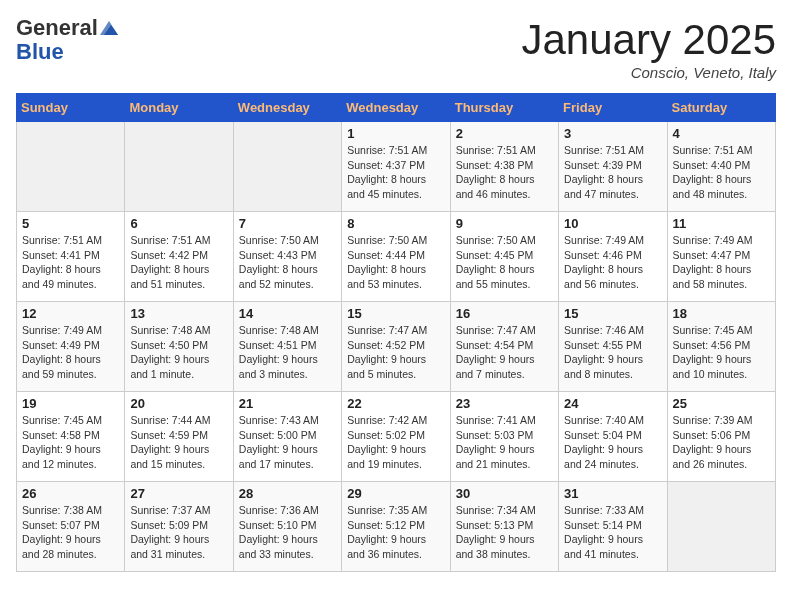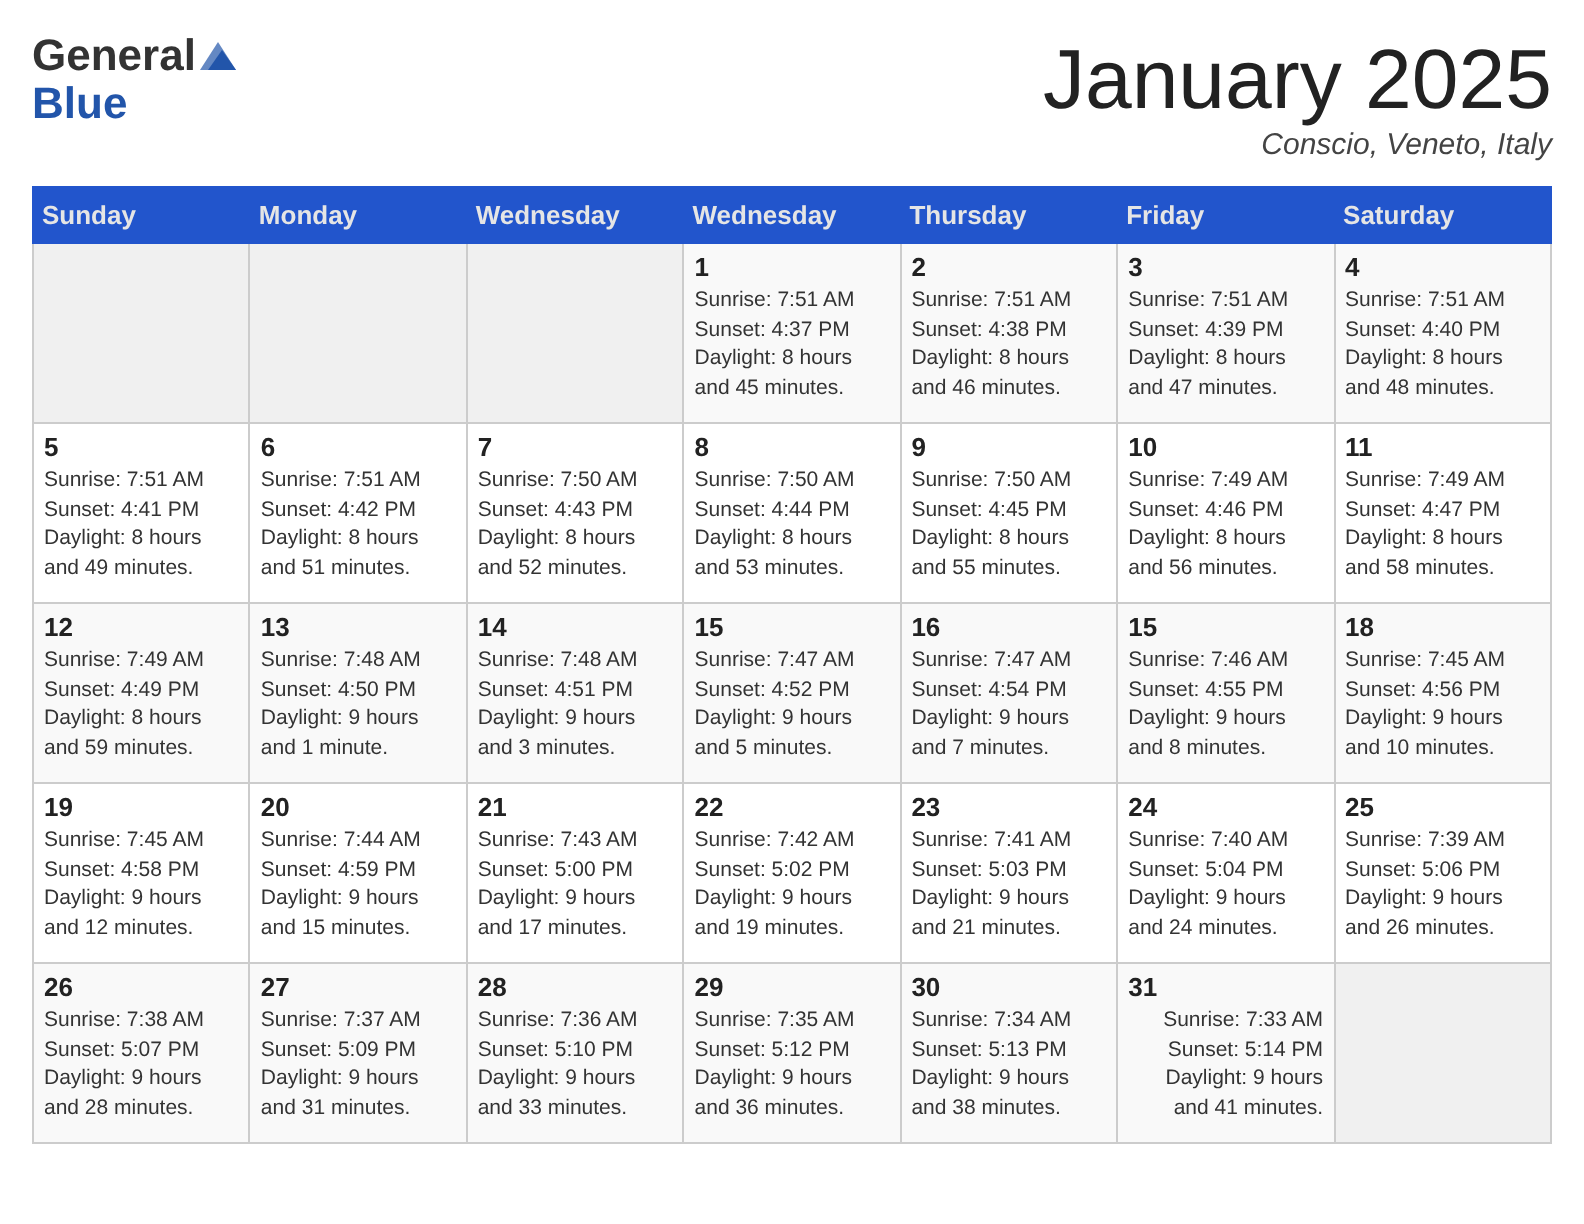--- a/index.html
+++ b/index.html
@@ -46,21 +46,21 @@
       color: #444;
       font-style: italic;
     }
     table {
       width: 100%;
       border-collapse: collapse;
       table-layout: fixed;
     }
     thead tr th {
       background: #2255cc;
-      color: #e5e5e5;
+      color: #fdba74;
       font-size: 13px;
       padding: 6px 4px;
       text-align: left;
       border: 1px solid #2255cc;
     }
     tbody tr td {
       vertical-align: top;
       border: 1px solid #ccc;
       padding: 4px 5px;
       height: 90px;
@@ -336,21 +336,21 @@
         </td>
         <td>
           <span class="day-number">30</span>
           <div class="day-info" style="white-space: pre-line;">Sunrise: 7:34 AM
 Sunset: 5:13 PM
 Daylight: 9 hours
 and 38 minutes.</div>
         </td>
         <td>
           <span class="day-number">31</span>
-          <div class="day-info" style="white-space: pre-line; text-align: right;">Sunrise: 7:33 AM
+          <div class="day-info" style="white-space: pre-line;">Sunrise: 7:33 AM
 Sunset: 5:14 PM
 Daylight: 9 hours
 and 41 minutes.</div>
         </td>
         <td class="empty-cell"></td>
       </tr>
     </tbody>
 </table>
 
 </body></html>

